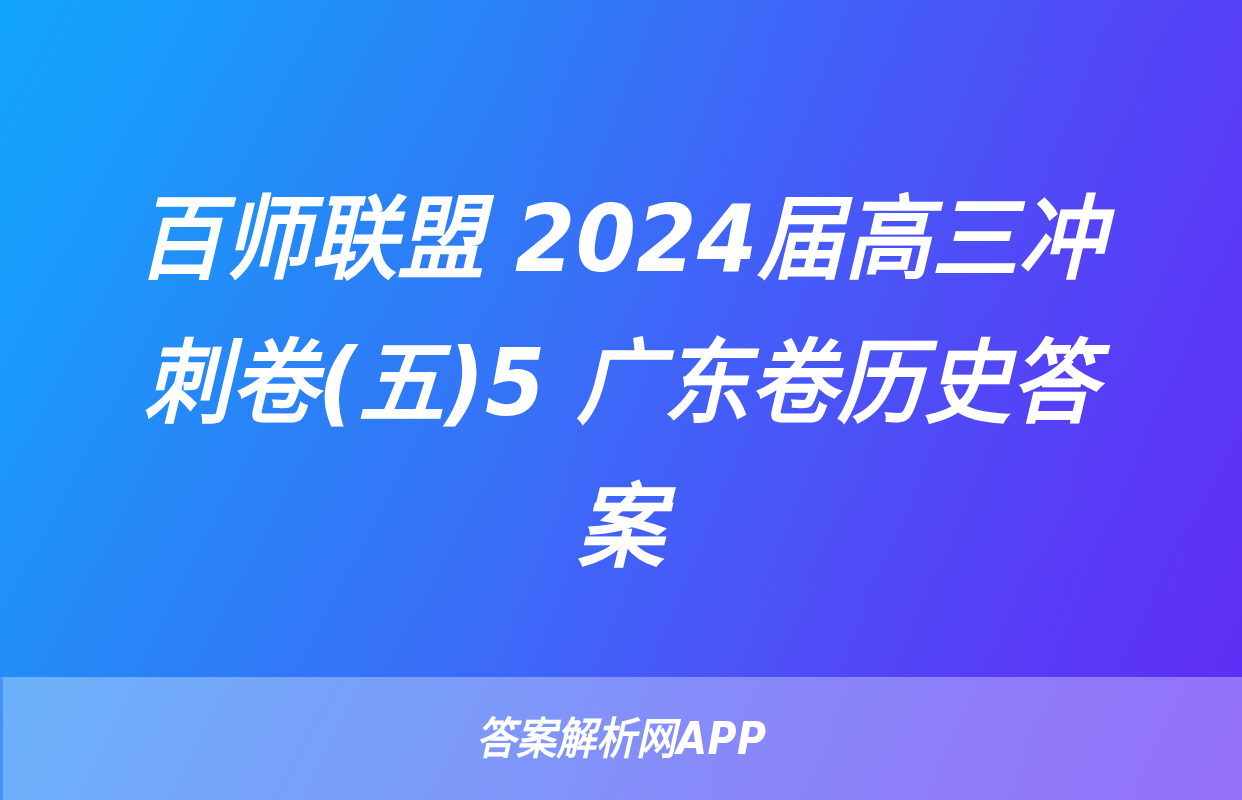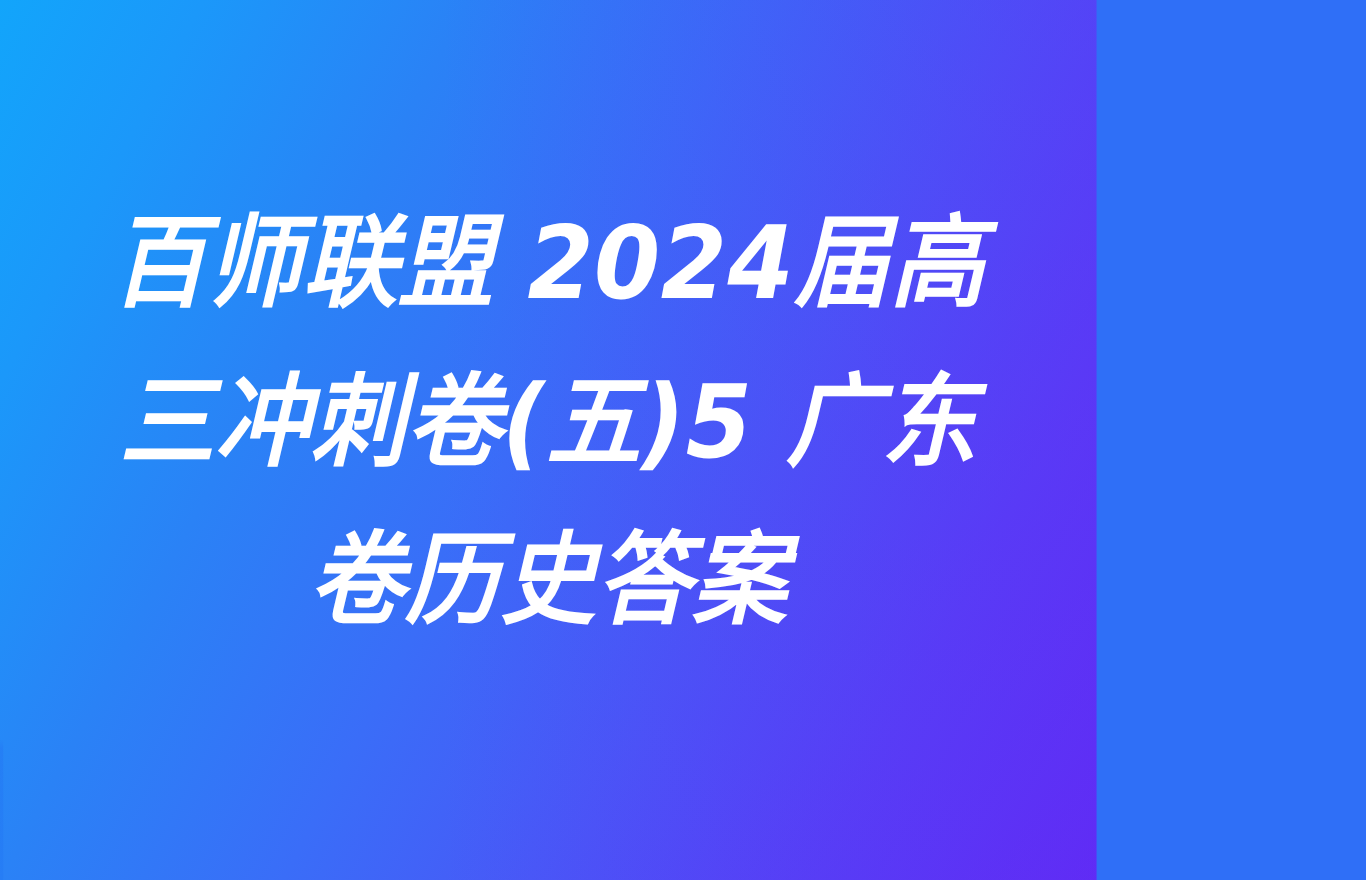--- a/index.html
+++ b/index.html
@@ -12,21 +12,21 @@
     width: 1242px;
     height: 800px;
     overflow: hidden;
     font-family: "Liberation Sans", "DejaVu Sans", sans-serif;
     background: #2f6ff7;
   }
 
   
   .poster {
     position: relative;
-    width: 997px;
+    width: 1242px;
     height: 800px;
     overflow: hidden;
     box-sizing: border-box;
   }
 
   
   .poster-bg {
     position: absolute;
     inset: 0;
     background:
@@ -124,16 +124,19 @@
 <body>
 
 <div class="poster">
 
   <div class="poster-bg"></div>
 
   <div class="title-block">
     <h1 class="title-text">百师联盟 2024届高三冲刺卷(五)5 广东卷历史答案</h1>
   </div>
 
+  <div class="footer-band">
+    <div class="watermark">答案解析网APP</div>
+  </div>
 
   <div class="edge-line"></div>
 
 </div>
 
 </body></html>

